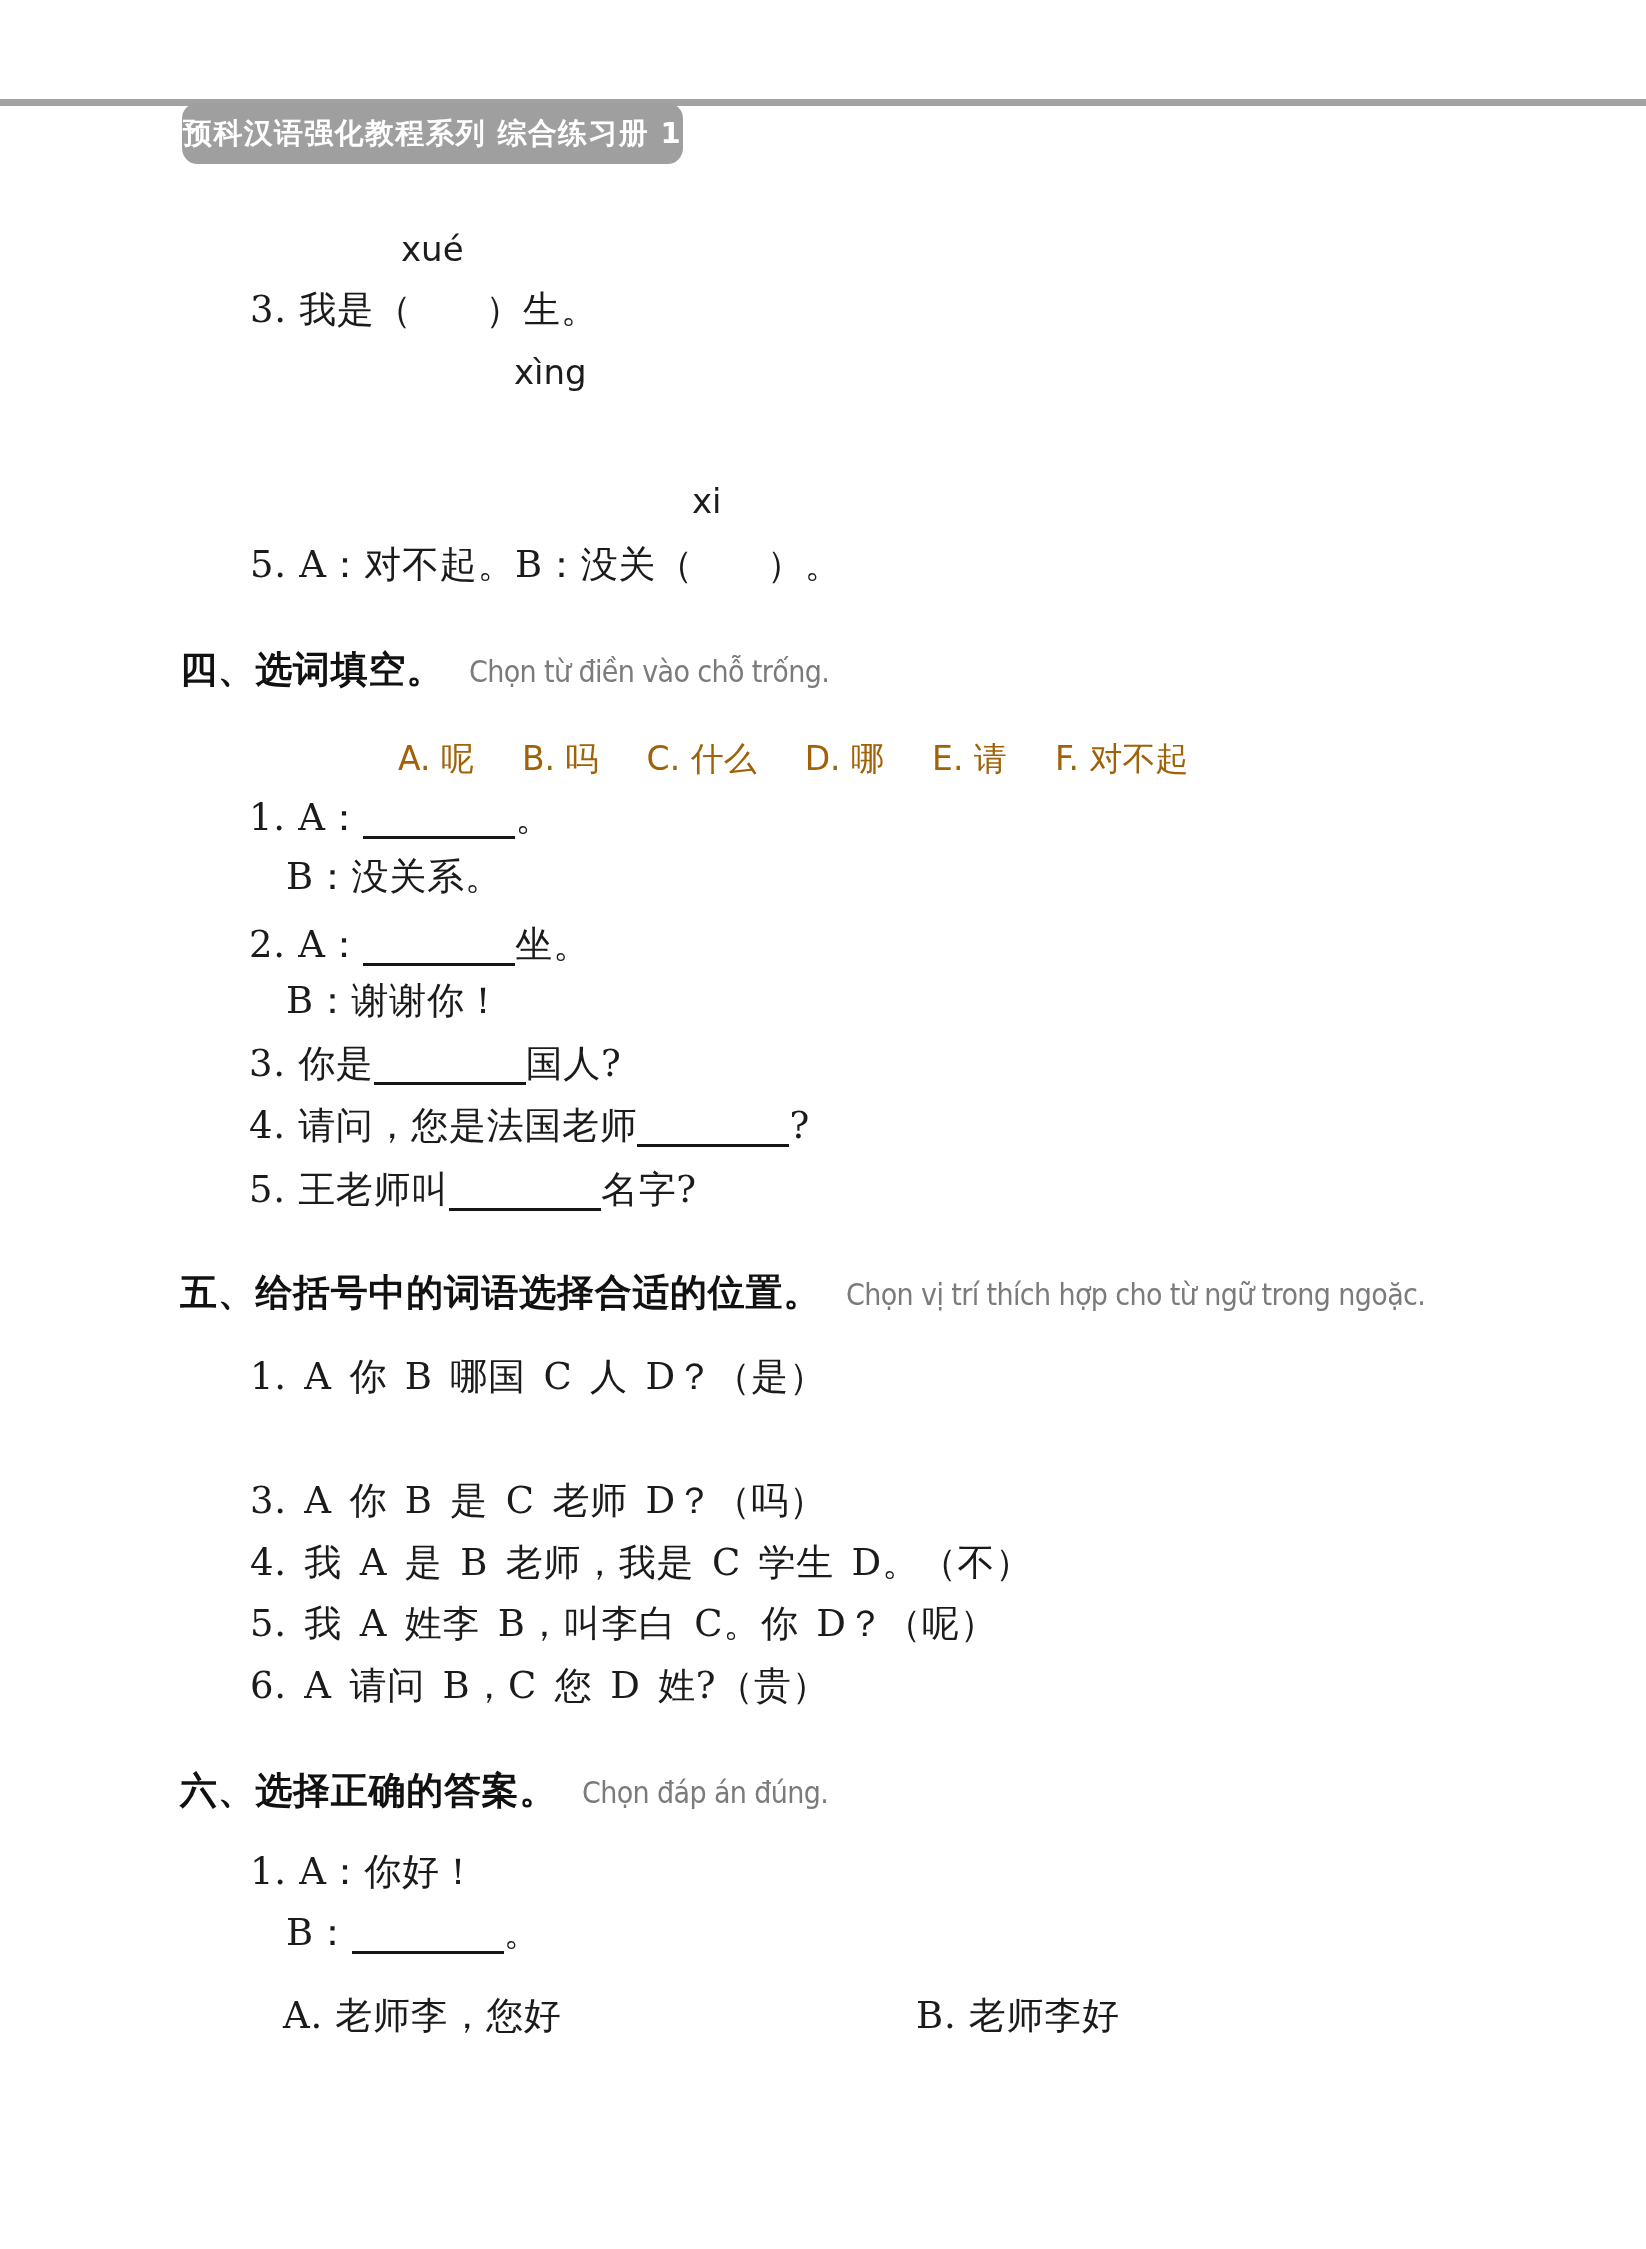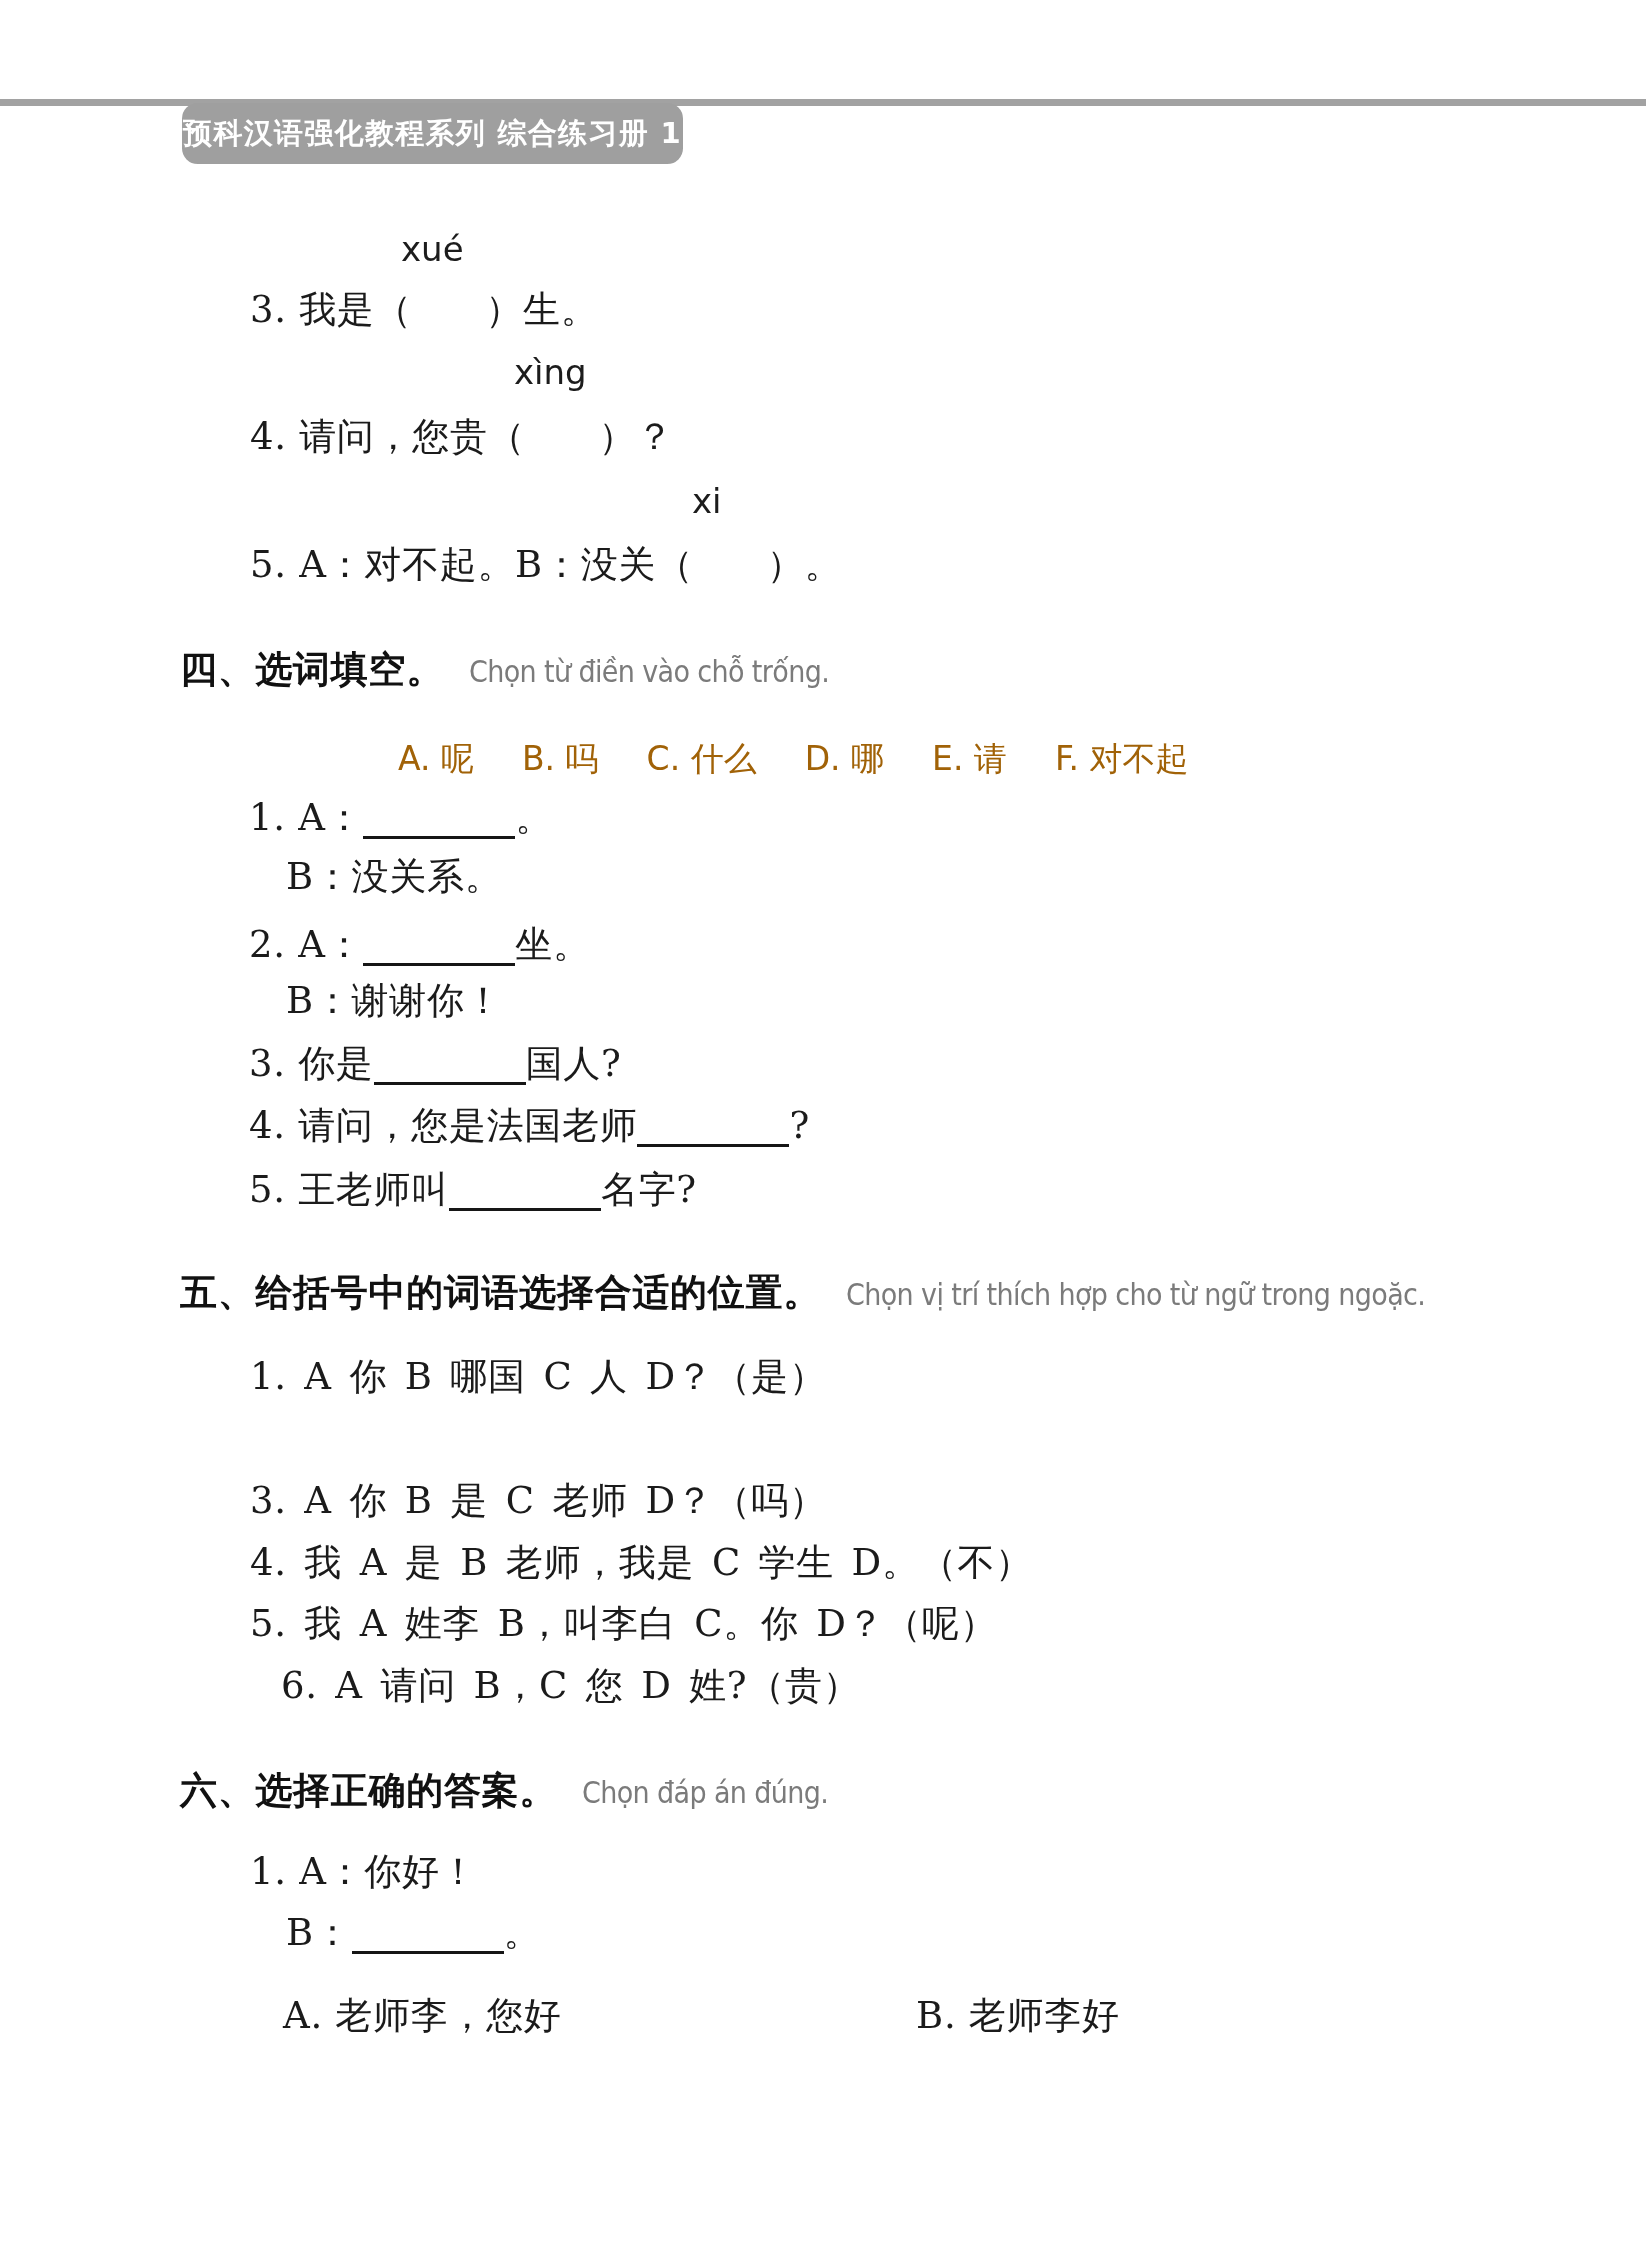--- a/index.html
+++ b/index.html
@@ -76,21 +76,20 @@
 
   <div class="top-rule"></div>
   <div class="title-box">
     <span class="t">预科汉语强化教程系列 综合练习册 1</span>
   </div>
 
   <div class="abs pinyin" style="left:401px;top:232px;">xué</div>
   <div class="abs line" style="left:250px;top:289px;"><span>3. 我是（</span><span class="pgap"></span><span>）生。</span></div>
 
   <div class="abs pinyin" style="left:514px;top:355px;">xìng</div>
-  <div class="abs line" style="left:250px;top:416px;"><span>4. 请问，您贵（</span><span class="pgap"></span><span>）？</span></div>
 
   <div class="abs pinyin" style="left:692px;top:484px;">xi</div>
   <div class="abs line" style="left:250px;top:544px;"><span>5. A：对不起。B：没关（</span><span class="pgap"></span><span>）。</span></div>
 
   <div class="abs sec-header" style="left:180px;top:645px;">
     <span class="zh">四、选词填空。</span>
     <span class="vn">Chọn từ điền vào chỗ trống.</span>
   </div>
 
   <div class="abs word-bank" style="left:398px;top:737px;">
@@ -112,21 +111,21 @@
 
   <div class="abs sec-header" style="left:180px;top:1268px;">
     <span class="zh">五、给括号中的词语选择合适的位置。</span>
     <span class="vn">Chọn vị trí thích hợp cho từ ngữ trong ngoặc.</span>
   </div>
 
   <div class="abs line ex5-line" style="left:250px;top:1356px;">1. A 你 B 哪国 C 人 D？（是）</div>
   <div class="abs line ex5-line" style="left:250px;top:1480px;">3. A 你 B 是 C 老师 D？（吗）</div>
   <div class="abs line ex5-line" style="left:250px;top:1542px;">4. 我 A 是 B 老师，我是 C 学生 D。（不）</div>
   <div class="abs line ex5-line" style="left:250px;top:1603px;">5. 我 A 姓李 B，叫李白 C。你 D？（呢）</div>
-  <div class="abs line ex5-line" style="left:250px;top:1665px;margin-left:31px;">6. A 请问 B，C 您 D 姓?（贵）</div>
+  <div class="abs line ex5-line" style="left:250px;top:1665px;">6. A 请问 B，C 您 D 姓?（贵）</div>
 
   <div class="abs sec-header" style="left:180px;top:1766px;">
     <span class="zh">六、选择正确的答案。</span>
     <span class="vn">Chọn đáp án đúng.</span>
   </div>
 
   <div class="abs line" style="left:250px;top:1851px;">1. A：你好！</div>
   <div class="abs line" style="left:286px;top:1912px;"><span>B：</span><span class="blank"></span><span>。</span></div>
 
   <div class="abs line" style="left:283px;top:1995px;">A. 老师李，您好</div>

